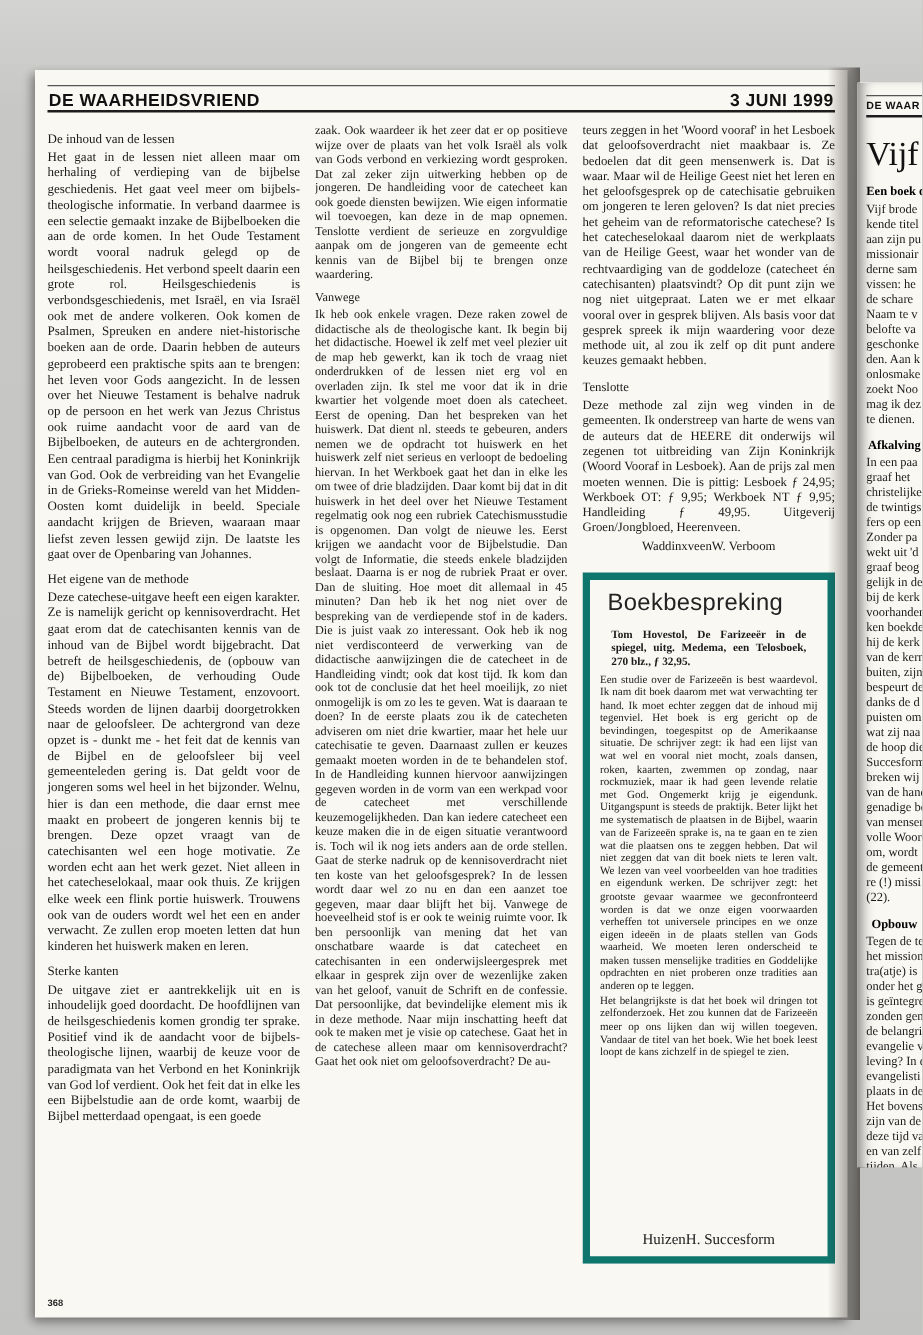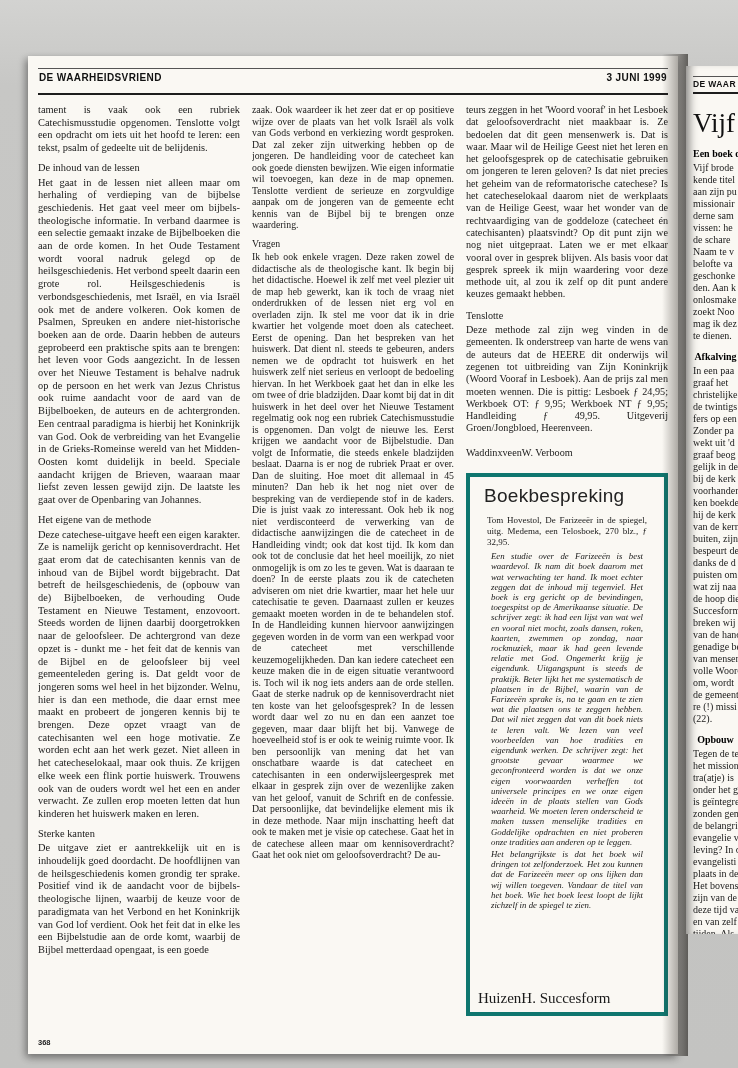--- a/index.html
+++ b/index.html
@@ -12,47 +12,47 @@
   .page.main {
     position:absolute; left:28px; top:56px; width:650px; height:998px;
     box-shadow:-3px 3px 7px rgba(0,0,0,.28), 0 4px 8px rgba(0,0,0,.2);
   }
   .page-inner { position:relative; height:100%; padding:12px 10px 0; box-sizing:border-box; }
 
   .mast-rule-top { border-top:1px solid #555; }
   .mast-rule-bottom { border-top:2px solid #1d1d1d; }
   .mast-row {
     display:flex; justify-content:space-between; align-items:baseline;
-    padding:3px 1px 10px; font-family:"Liberation Sans", sans-serif;
-    font-weight:bold; font-size:10px; letter-spacing:.4px; color:#111;
+    padding:3px 1px 0; font-family:"Liberation Sans", sans-serif;
+    font-weight:bold; font-size:14px; letter-spacing:.4px; color:#111;
   }
 
   .columns {
     display:flex; gap:12px; margin-top:9px; height:912px; overflow:hidden;
     text-align:justify; color:#1a1a1a;
   }
   .col { flex:1 1 0; overflow:hidden; min-width:0; hyphens:auto; }
   .col1 { font-size:10.4px; line-height:12.7px; }
   .col2 { font-size:9.8px;  line-height:11.5px; }
   .col3 { font-size:10.2px; line-height:12.3px; display:flex; flex-direction:column; }
   p.body-text { margin:0 0 2px; }
   .sec-heading { font-size:inherit; font-weight:normal; margin:7px 0 2px; text-align:left; }
-  .signature { display:flex; justify-content:flex-start; margin-top:10px; }
+  .signature { display:flex; justify-content:center; }
 
   .review-box {
-    border:4px solid #0f766e; margin-top:14px; padding:4px 8px 8px;
+    border:6px solid #0f766e; margin-top:14px; padding:4px 8px 8px;
     flex:1 1 auto; display:flex; flex-direction:column; box-sizing:border-box; overflow:hidden;
   }
   .review-title {
     font-family:"Liberation Sans", sans-serif; font-size:19px; font-weight:400;
     letter-spacing:.3px; color:#222; padding:9px 4px 13px 6px;
   }
-  .review-lead { font-weight:normal; font-size:9px; line-height:10.6px; margin:0 0 4px; padding:0 9px; text-align:justify; }
-  .review-body { font-size:8.8px; line-height:10.2px; margin:0 13px 2px; text-align:justify;font-style:italic; }
-  .review-sig { font-size:15px; margin-top:auto; padding-top:8px; }
+  .review-lead { font-weight:bold; font-size:9px; line-height:10.6px; margin:0 0 4px; padding:0 9px; text-align:justify; }
+  .review-body { font-size:8.8px; line-height:10.2px; margin:0 0 2px; text-align:justify; }
+  .review-sig { font-size:12px; margin-top:auto; padding-top:8px; }
 
   .page-number {
     position:absolute; left:10px; bottom:7px;
     font-family:"Liberation Sans", sans-serif; font-weight:bold; font-size:7.5px; color:#222;
   }
 
   .gutter {
     position:absolute; left:662px; top:54px; width:26px; height:1002px; pointer-events:none;
     background:linear-gradient(to right, rgba(0,0,0,0) 0%, rgba(45,40,34,.38) 62%, rgba(25,22,18,.6) 100%);
   }
@@ -81,49 +81,48 @@
         <div class="mast-row">
           <span class="mast-title">DE WAARHEIDSVRIEND</span>
           <span class="mast-date">3 JUNI 1999</span>
         </div>
         <div class="mast-rule-bottom"></div>
       </div>
 
       <div class="columns">
 
         <div class="col col1">
-          <p class="body-text">tament is vaak ook een rubriek Catechismusstudie opgenomen. Tenslotte volgt een opdracht om iets uit het hoofd te leren: een tekst, psalm of gedeelte uit de belijdenis.</p>
           <h3 class="sec-heading">De inhoud van de lessen</h3>
           <p class="body-text">Het gaat in de lessen niet alleen maar om herhaling of verdieping van de bijbelse geschiedenis. Het gaat veel meer om bijbels-theologische informatie. In verband daarmee is een selectie gemaakt inzake de Bijbelboeken die aan de orde komen. In het Oude Testament wordt vooral nadruk gelegd op de heilsgeschiedenis. Het verbond speelt daarin een grote rol. Heilsgeschiedenis is verbondsgeschiedenis, met Israël, en via Israël ook met de andere volkeren. Ook komen de Psalmen, Spreuken en andere niet-historische boeken aan de orde. Daarin hebben de auteurs geprobeerd een praktische spits aan te brengen: het leven voor Gods aangezicht. In de lessen over het Nieuwe Testament is behalve nadruk op de persoon en het werk van Jezus Christus ook ruime aandacht voor de aard van de Bijbelboeken, de auteurs en de achtergronden. Een centraal paradigma is hierbij het Koninkrijk van God. Ook de verbreiding van het Evangelie in de Grieks-Romeinse wereld van het Midden-Oosten komt duidelijk in beeld. Speciale aandacht krijgen de Brieven, waaraan maar liefst zeven lessen gewijd zijn. De laatste les gaat over de Openbaring van Johannes.</p>
           <h3 class="sec-heading">Het eigene van de methode</h3>
           <p class="body-text">Deze catechese-uitgave heeft een eigen karakter. Ze is namelijk gericht op kennisoverdracht. Het gaat erom dat de catechisanten kennis van de inhoud van de Bijbel wordt bijgebracht. Dat betreft de heilsgeschiedenis, de (opbouw van de) Bijbelboeken, de verhouding Oude Testament en Nieuwe Testament, enzovoort. Steeds worden de lijnen daarbij doorgetrokken naar de geloofsleer. De achtergrond van deze opzet is - dunkt me - het feit dat de kennis van de Bijbel en de geloofsleer bij veel gemeenteleden gering is. Dat geldt voor de jongeren soms wel heel in het bijzonder. Welnu, hier is dan een methode, die daar ernst mee maakt en probeert de jongeren kennis bij te brengen. Deze opzet vraagt van de catechisanten wel een hoge motivatie. Ze worden echt aan het werk gezet. Niet alleen in het catecheselokaal, maar ook thuis. Ze krijgen elke week een flink portie huiswerk. Trouwens ook van de ouders wordt wel het een en ander verwacht. Ze zullen erop moeten letten dat hun kinderen het huiswerk maken en leren.</p>
           <h3 class="sec-heading">Sterke kanten</h3>
           <p class="body-text">De uitgave ziet er aantrekkelijk uit en is inhoudelijk goed doordacht. De hoofdlijnen van de heilsgeschiedenis komen grondig ter sprake. Positief vind ik de aandacht voor de bijbels-theologische lijnen, waarbij de keuze voor de paradigmata van het Verbond en het Koninkrijk van God lof verdient. Ook het feit dat in elke les een Bijbelstudie aan de orde komt, waarbij de Bijbel metterdaad opengaat, is een goede</p>
         </div>
 
         <div class="col col2">
           <p class="body-text">zaak. Ook waardeer ik het zeer dat er op positieve wijze over de plaats van het volk Israël als volk van Gods verbond en verkiezing wordt gesproken. Dat zal zeker zijn uitwerking hebben op de jongeren. De handleiding voor de catecheet kan ook goede diensten bewijzen. Wie eigen informatie wil toevoegen, kan deze in de map opnemen. Tenslotte verdient de serieuze en zorgvuldige aanpak om de jongeren van de gemeente echt kennis van de Bijbel bij te brengen onze waardering.</p>
-          <h3 class="sec-heading">Vragen</h3>
+          <h3 class="sec-heading">Vanwege</h3>
           <p class="body-text">Ik heb ook enkele vragen. Deze raken zowel de didactische als de theologische kant. Ik begin bij het didactische. Hoewel ik zelf met veel plezier uit de map heb gewerkt, kan ik toch de vraag niet onderdrukken of de lessen niet erg vol en overladen zijn. Ik stel me voor dat ik in drie kwartier het volgende moet doen als catecheet. Eerst de opening. Dan het bespreken van het huiswerk. Dat dient nl. steeds te gebeuren, anders nemen we de opdracht tot huiswerk en het huiswerk zelf niet serieus en verloopt de bedoeling hiervan. In het Werkboek gaat het dan in elke les om twee of drie bladzijden. Daar komt bij dat in dit huiswerk in het deel over het Nieuwe Testament regelmatig ook nog een rubriek Catechismusstudie is opgenomen. Dan volgt de nieuwe les. Eerst krijgen we aandacht voor de Bijbelstudie. Dan volgt de Informatie, die steeds enkele bladzijden beslaat. Daarna is er nog de rubriek Praat er over. Dan de sluiting. Hoe moet dit allemaal in 45 minuten? Dan heb ik het nog niet over de bespreking van de verdiepende stof in de kaders. Die is juist vaak zo interessant. Ook heb ik nog niet verdisconteerd de verwerking van de didactische aanwijzingen die de catecheet in de Handleiding vindt; ook dat kost tijd. Ik kom dan ook tot de conclusie dat het heel moeilijk, zo niet onmogelijk is om zo les te geven. Wat is daaraan te doen? In de eerste plaats zou ik de catecheten adviseren om niet drie kwartier, maar het hele uur catechisatie te geven. Daarnaast zullen er keuzes gemaakt moeten worden in de te behandelen stof. In de Handleiding kunnen hiervoor aanwijzingen gegeven worden in de vorm van een werkpad voor de catecheet met verschillende keuzemogelijkheden. Dan kan iedere catecheet een keuze maken die in de eigen situatie verantwoord is. Toch wil ik nog iets anders aan de orde stellen. Gaat de sterke nadruk op de kennisoverdracht niet ten koste van het geloofsgesprek? In de lessen wordt daar wel zo nu en dan een aanzet toe gegeven, maar daar blijft het bij. Vanwege de hoeveelheid stof is er ook te weinig ruimte voor. Ik ben persoonlijk van mening dat het van onschatbare waarde is dat catecheet en catechisanten in een onderwijsleergesprek met elkaar in gesprek zijn over de wezenlijke zaken van het geloof, vanuit de Schrift en de confessie. Dat persoonlijke, dat bevindelijke element mis ik in deze methode. Naar mijn inschatting heeft dat ook te maken met je visie op catechese. Gaat het in de catechese alleen maar om kennisoverdracht? Gaat het ook niet om geloofsoverdracht? De au-</p>
         </div>
 
         <div class="col col3">
           <p class="body-text">teurs zeggen in het 'Woord vooraf' in het Lesboek dat geloofsoverdracht niet maakbaar is. Ze bedoelen dat dit geen mensenwerk is. Dat is waar. Maar wil de Heilige Geest niet het leren en het geloofsgesprek op de catechisatie gebruiken om jongeren te leren geloven? Is dat niet precies het geheim van de reformatorische catechese? Is het catecheselokaal daarom niet de werkplaats van de Heilige Geest, waar het wonder van de rechtvaardiging van de goddeloze (catecheet én catechisanten) plaatsvindt? Op dit punt zijn we nog niet uitgepraat. Laten we er met elkaar vooral over in gesprek blijven. Als basis voor dat gesprek spreek ik mijn waardering voor deze methode uit, al zou ik zelf op dit punt andere keuzes gemaakt hebben.</p>
           <h3 class="sec-heading">Tenslotte</h3>
           <p class="body-text">Deze methode zal zijn weg vinden in de gemeenten. Ik onderstreep van harte de wens van de auteurs dat de HEERE dit onderwijs wil zegenen tot uitbreiding van Zijn Koninkrijk (Woord Vooraf in Lesboek). Aan de prijs zal men moeten wennen. Die is pittig: Lesboek ƒ 24,95; Werkboek OT: ƒ 9,95; Werkboek NT ƒ 9,95; Handleiding ƒ 49,95. Uitgeverij Groen/Jongbloed, Heerenveen.</p>
           <div class="signature">
             <span>Waddinxveen</span>
             <span>W. Verboom</span>
           </div>
 
           <div class="review-box">
             <div class="review-title">Boekbespreking</div>
             <p class="review-lead">Tom Hovestol, De Farizeeër in de spiegel, uitg. Medema, een Telosboek, 270 blz., ƒ 32,95.</p>
             <p class="review-body">Een studie over de Farizeeën is best waardevol. Ik nam dit boek daarom met wat verwachting ter hand. Ik moet echter zeggen dat de inhoud mij tegenviel. Het boek is erg gericht op de bevindingen, toegespitst op de Amerikaanse situatie. De schrijver zegt: ik had een lijst van wat wel en vooral niet mocht, zoals dansen, roken, kaarten, zwemmen op zondag, naar rockmuziek, maar ik had geen levende relatie met God. Ongemerkt krijg je eigendunk. Uitgangspunt is steeds de praktijk. Beter lijkt het me systematisch de plaatsen in de Bijbel, waarin van de Farizeeën sprake is, na te gaan en te zien wat die plaatsen ons te zeggen hebben. Dat wil niet zeggen dat van dit boek niets te leren valt. We lezen van veel voorbeelden van hoe tradities en eigendunk werken. De schrijver zegt: het grootste gevaar waarmee we geconfronteerd worden is dat we onze eigen voorwaarden verheffen tot universele principes en we onze eigen ideeën in de plaats stellen van Gods waarheid. We moeten leren onderscheid te maken tussen menselijke tradities en Goddelijke opdrachten en niet proberen onze tradities aan anderen op te leggen.</p>
-            <p class="review-body">Het belangrijkste is dat het boek wil dringen tot zelfonderzoek. Het zou kunnen dat de Farizeeën meer op ons lijken dan wij willen toegeven. Vandaar de titel van het boek. Wie het boek leest loopt de lijkt zichzelf in de spiegel te zien.</p>
+            <p class="review-body">Het belangrijkste is dat het boek wil dringen tot zelfonderzoek. Het zou kunnen dat de Farizeeën meer op ons lijken dan wij willen toegeven. Vandaar de titel van het boek. Wie het boek leest loopt de kans zichzelf in de spiegel te zien.</p>
             <div class="signature review-sig">
               <span>Huizen</span>
               <span>H. Succesform</span>
             </div>
           </div>
         </div>
 
       </div>
 
       <div class="page-number">368</div>

